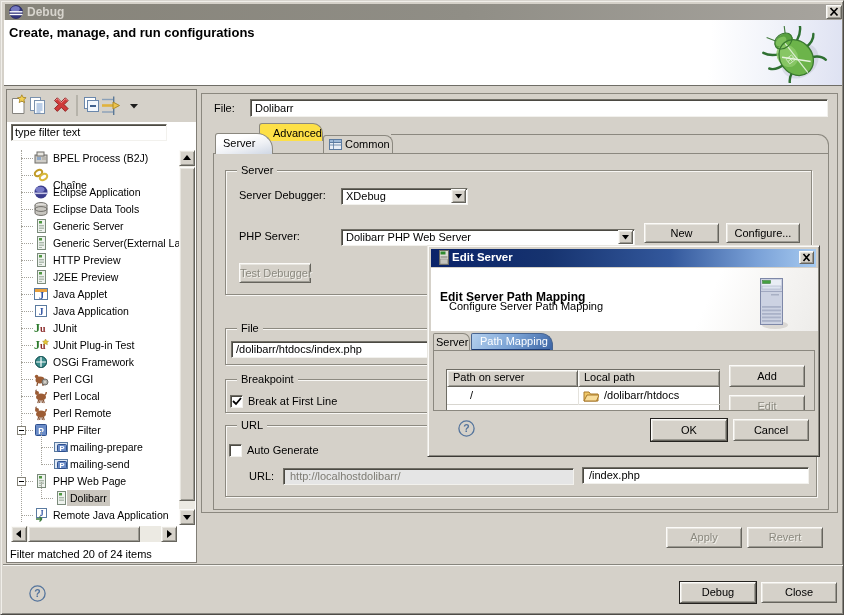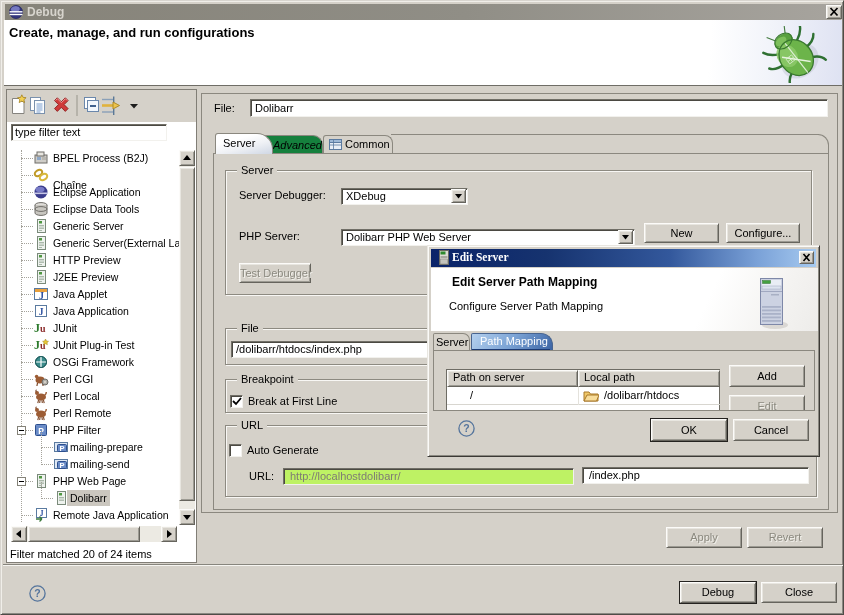--- a/index.html
+++ b/index.html
@@ -330,21 +330,21 @@
 
 <div class="abs" style="left:213px; top:101px; width:40px; height:13px;">File:</div>
 <div class="sunken abs" style="left:249px; top:98px; width:578px; height:18px;">
       <div style="padding:2px 0 0 4px;">Dolibarr</div>
     </div>
 
 <div class="abs" style="left:390px; top:133px; width:428px; height:20px; border-top:1px solid #8b887f; border-right:0;"></div>
 <div class="abs" style="left:806px; top:133px; width:22px; height:22px; border-top:1px solid #8b887f; border-right:1px solid #8b887f; border-top-right-radius:11px;"></div>
 <div class="abs" style="left:212px; top:152px; width:616px; height:357px; border:1px solid #8b887f; border-top:1px solid #8b887f;"></div>
 
-<div class="abs" style="left:258px; top:134px; width:64px; height:18px; background:#15803d; border:1px solid #8b887f; border-bottom:0; border-radius:3px 10px 0 0; line-height:18px; padding-left:13px;font-style:italic;">Advanced</div>
+<div class="abs" style="left:258px; top:122px; width:64px; height:18px; background:#fde047; border:1px solid #8b887f; border-bottom:0; border-radius:3px 10px 0 0; line-height:18px; padding-left:13px;">Advanced</div>
 <div class="abs" style="left:322px; top:134px; width:70px; height:18px; background:#d5d1c9; border:1px solid #8b887f; border-bottom:0; border-radius:3px 8px 0 0;">
   <svg class="abs" style="left:5px; top:3px;" width="13" height="11" viewBox="0 0 13 11">
         <rect x="0.5" y="0.5" width="12" height="10" fill="#e8eef6" stroke="#5a7aa0"></rect>
         <rect x="0.5" y="0.5" width="12" height="3" fill="#9db8d6" stroke="#5a7aa0"></rect>
         <path d="M0.5 6 h12 M4.5 1 v10" stroke="#5a7aa0" stroke-width="0.8"></path>
       </svg>
   <div class="abs" style="left:21px; top:2px;">Common</div>
 </div>
 <div class="abs" style="left:214px; top:132px; width:58px; height:21px; background:linear-gradient(165deg,#ffffff 30%, #eff1f5 60%, #cfd7e4 100%); border:1px solid #8b887f; border-bottom:0; border-radius:3px 16px 0 0; text-align:left; line-height:19px; padding-left:7px;">Server</div>
 
@@ -385,56 +385,56 @@
       </svg>
 </div>
 <div class="abs" style="left:247px; top:394px;">Break at First Line</div>
 
 <div class="etched abs" style="left:224px; top:424px; width:592px; height:72px;">
   <div class="glabel">URL</div>
 </div>
 <div class="sunken abs" style="left:228px; top:443px; width:13px; height:13px;"></div>
 <div class="abs" style="left:246px; top:443px;">Auto Generate</div>
 <div class="abs" style="left:248px; top:469px;">URL:</div>
-<div class="abs" style="left:282px; top:467px; width:291px; height:17px; background:#bef264; border:1px solid; border-color:#716f67 #f2f1ed #f2f1ed #716f67; box-shadow: inset 1px 1px 0 #4b4942;">
+<div class="abs" style="left:282px; top:467px; width:291px; height:17px; background:#e5e5e5; border:1px solid; border-color:#716f67 #f2f1ed #f2f1ed #716f67; box-shadow: inset 1px 1px 0 #4b4942;">
       <div style="padding:1px 0 0 6px; color:#7e7c74;">http://localhostdolibarr/</div>
     </div>
 <div class="sunken abs" style="left:581px; top:466px; width:227px; height:17px;">
       <div style="padding:1px 0 0 6px;">/index.php</div>
     </div>
 
 <div class="btn abs dis" style="left:665px; top:526px; width:76px; height:21px; line-height:19px;">Apply</div>
 <div class="btn abs dis" style="left:746px; top:526px; width:76px; height:21px; line-height:19px;">Revert</div>
 
 <div class="abs" style="left:2px; top:563px; width:840px; height:2px; border-top:1px solid #87857d; border-bottom:1px solid #f6f5f1;"></div>
 
 <div class="abs" style="left:678px; top:580px; width:78px; height:23px; border:1px solid #24221f; background:#d5d1c9;">
   <div class="btn abs" style="left:0; top:0; width:76px; height:21px; line-height:19px;">Debug</div>
 </div>
 <div class="btn abs" style="left:760px; top:581px; width:76px; height:21px; line-height:19px;">Close</div>
 
 <div class="abs" style="left:426px; top:244px; width:393px; height:212px; background:#d5d1c9;
   border:1px solid; border-color:#e9e7e1 #3b3935 #3b3935 #e9e7e1;
   box-shadow: inset 1px 1px 0 #fbfaf8, inset -1px -1px 0 #8b8981;">
 
-  <div class="abs" style="left:3px; top:3px; width:385px; height:18px; background:linear-gradient(90deg,#0a2369 0%, #16336f 30%, #33589c 62%, #7ba2d8 85%, #a6caf0 100%);font-family:Liberation Serif, serif;">
+  <div class="abs" style="left:3px; top:3px; width:385px; height:18px; background:linear-gradient(90deg,#0a2369 0%, #16336f 30%, #33589c 62%, #7ba2d8 85%, #a6caf0 100%);">
     <svg class="abs" style="left:8px; top:1px;" width="10" height="15" viewBox="0 0 10 15">
       <rect x="0.5" y="0.5" width="9" height="14" fill="#dcdcd4" stroke="#6a6a62"></rect>
       <rect x="1.5" y="1.5" width="5" height="3" fill="#2e8a2e"></rect>
       <rect x="1.5" y="6" width="7" height="2" fill="#a8a8a0"></rect>
       <rect x="1.5" y="9" width="7" height="5" fill="#c4c4bc" stroke="#8a8a82" stroke-width="0.6"></rect>
     </svg>
     <div class="abs" style="left:21px; top:2px; font-weight:bold; color:#fff; font-size:11.5px;">Edit Server</div>
     <div class="btn abs" style="left:368px; top:2px; width:15px; height:13px;"><svg width="13" height="11" viewBox="0 0 13 11">
             <path d="M3.5 2 L9.5 9 M9.5 2 L3.5 9" stroke="#000" stroke-width="1.6"></path>
           </svg></div>
   </div>
 
   <div class="abs" style="left:3px; top:22px; width:387px; height:63px; background:linear-gradient(115deg,#ffffff 70%, #f4f3f1 88%, #edecea 100%);">
-    <div class="abs" style="left:9px; top:7px; font-weight:bold; font-size:12px;margin-left:12px;">Edit Server Path Mapping</div>
+    <div class="abs" style="left:9px; top:22px; font-weight:bold; font-size:12px;">Edit Server Path Mapping</div>
     <div class="abs" style="left:18px; top:32px;">Configure Server Path Mapping</div>
 
     <svg class="abs" style="left:328px; top:10px;" width="30" height="52" viewBox="0 0 30 52">
       <ellipse cx="16" cy="47" rx="13" ry="4" fill="#c9c7c2" opacity="0.6"></ellipse>
       <rect x="1.5" y="0.5" width="22" height="46" fill="#ccd2e2" stroke="#7e88a8"></rect>
       <rect x="3" y="2" width="19" height="8" fill="#e9edf5"></rect>
       <rect x="3.5" y="2.5" width="8" height="3" fill="#44a041" stroke="#2e7031" stroke-width="0.5"></rect>
       <rect x="3" y="8" width="19" height="3" fill="#dde3ef" stroke="#a0a8c0" stroke-width="0.5"></rect>
       <path d="M2 13.5 h21" stroke="#a0a8c0" stroke-width="1"></path>
       <rect x="12" y="16" width="8" height="1.5" fill="#a8b0c4"></rect>

